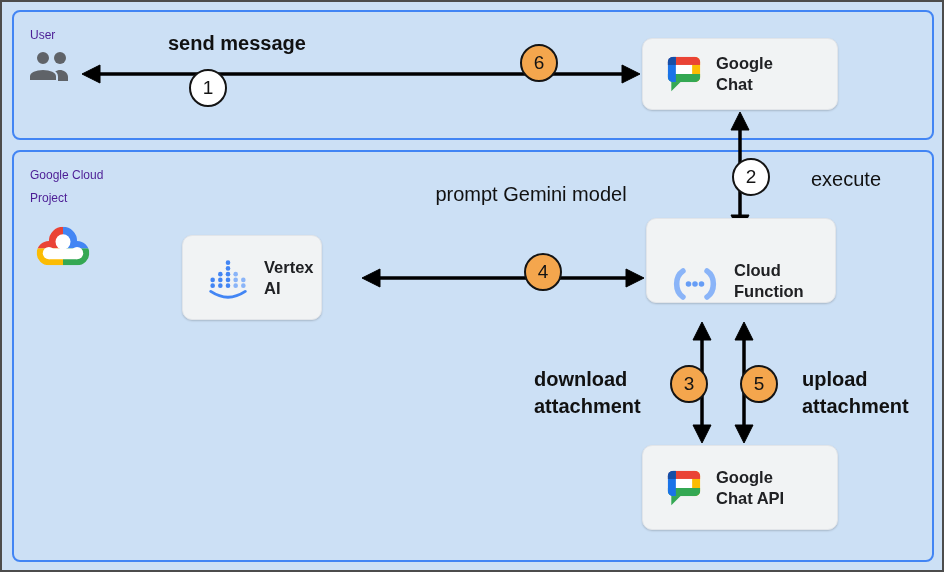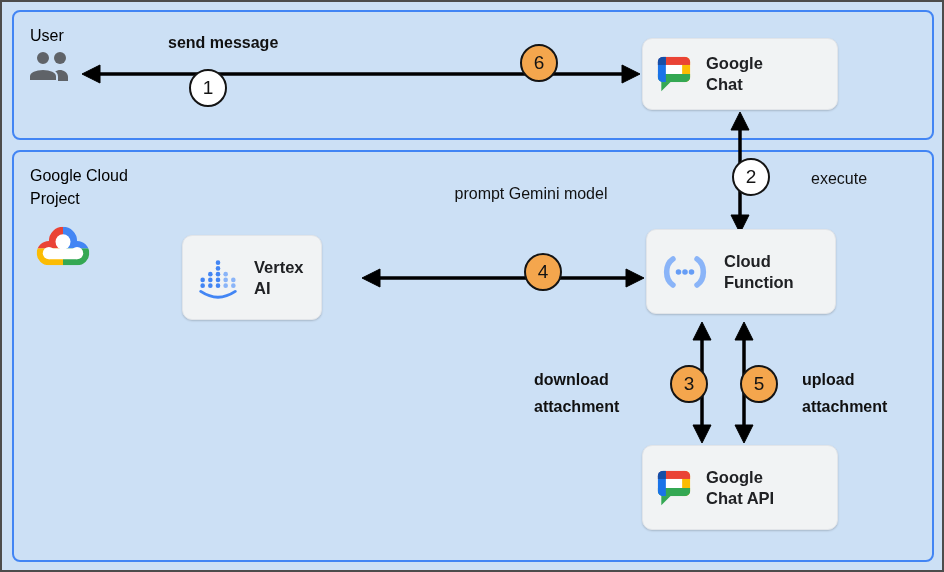--- a/index.html
+++ b/index.html
@@ -7,39 +7,39 @@
     position:relative; width:944px; height:572px; box-sizing:border-box;
     background:var(--background,#cce0f5);
     border:2px solid #4c4c4c;
     font-family:"Liberation Sans", sans-serif;
     color:#111; overflow:hidden;
   }
   .panel {
     position:absolute; border:2px solid var(--panel-border,#4285f4);
     border-radius:8px; box-sizing:border-box; z-index:1;
   }
-  .panel-title { position:absolute; font-size:16px; color:#000000; z-index:2; line-height:23px; }
+  .panel-title { position:absolute; font-size:12px; color:#4c1d95; z-index:2; line-height:23px; }
   .arrows { position:absolute; left:0; top:0; z-index:2; pointer-events:none; }
   .node {
     position:absolute; display:flex; align-items:center; gap:13px;
     background:var(--node-bg,#f1f3f4); border:1px solid #e2e5e9; border-radius:10px;
-    padding:0 12px; box-sizing:border-box; z-index:3;
+    padding:0 22px; box-sizing:border-box; z-index:3;
     box-shadow:0 1px 2px rgba(0,0,0,0.18);
   }
   .node .label { font-weight:bold; font-size:16.5px; line-height:21px; color:#202124; }
   .node .label span { display:block; }
   .step {
     position:absolute; width:38px; height:38px; border-radius:50%;
     border:2px solid #141414; box-sizing:border-box; z-index:4;
     display:flex; align-items:center; justify-content:center;
     font-size:19px; color:#141414;
   }
   .step.white { background:var(--circle-white,#ffffff); }
   .step.orange { background:var(--circle-orange,#f4a64d); }
-  .flabel { position:absolute; font-size:16px; color:#111; z-index:3; line-height:24px; }
+  .flabel { position:absolute; font-size:20px; color:#111; z-index:3; line-height:24px; }
   .bold { font-weight:bold; }
   .center { text-align:center; }
   .lh27 { line-height:27px; }
 </style>
 </head>
 <body>
 
 <div class="canvas">
 
   <div class="panel" style="left:10px; top:8px; width:922px; height:130px;"></div>
@@ -160,21 +160,21 @@
         </g>
         <path d="M6 38 C 18 46, 30 46, 42 38" stroke="#4285f4" stroke-width="3" fill="none" stroke-linecap="round"></path>
       </svg>
     </span>
     <span class="label">
       <span>Vertex</span>
       <span>AI</span>
     </span>
   </div>
 
-  <div class="node" style="left:644px; top:227px; width:190px; height:85px;">
+  <div class="node" style="left:644px; top:216px; width:190px; height:85px;align-items:flex-end;">
     <span style="display:flex;">
       <svg width="52" height="36" viewBox="0 0 56 36" aria-hidden="true">
         <path d="M15 4 C6 10 6 26 15 32" stroke="#8ab4f8" stroke-width="6" fill="none" stroke-linecap="round"></path>
         <path d="M41 4 C50 10 50 26 41 32" stroke="#8ab4f8" stroke-width="6" fill="none" stroke-linecap="round"></path>
         <circle cx="21" cy="18" r="3" fill="#669df6"></circle>
         <circle cx="28" cy="18" r="3" fill="#669df6"></circle>
         <circle cx="35" cy="18" r="3" fill="#669df6"></circle>
       </svg>
     </span>
     <span class="label">

